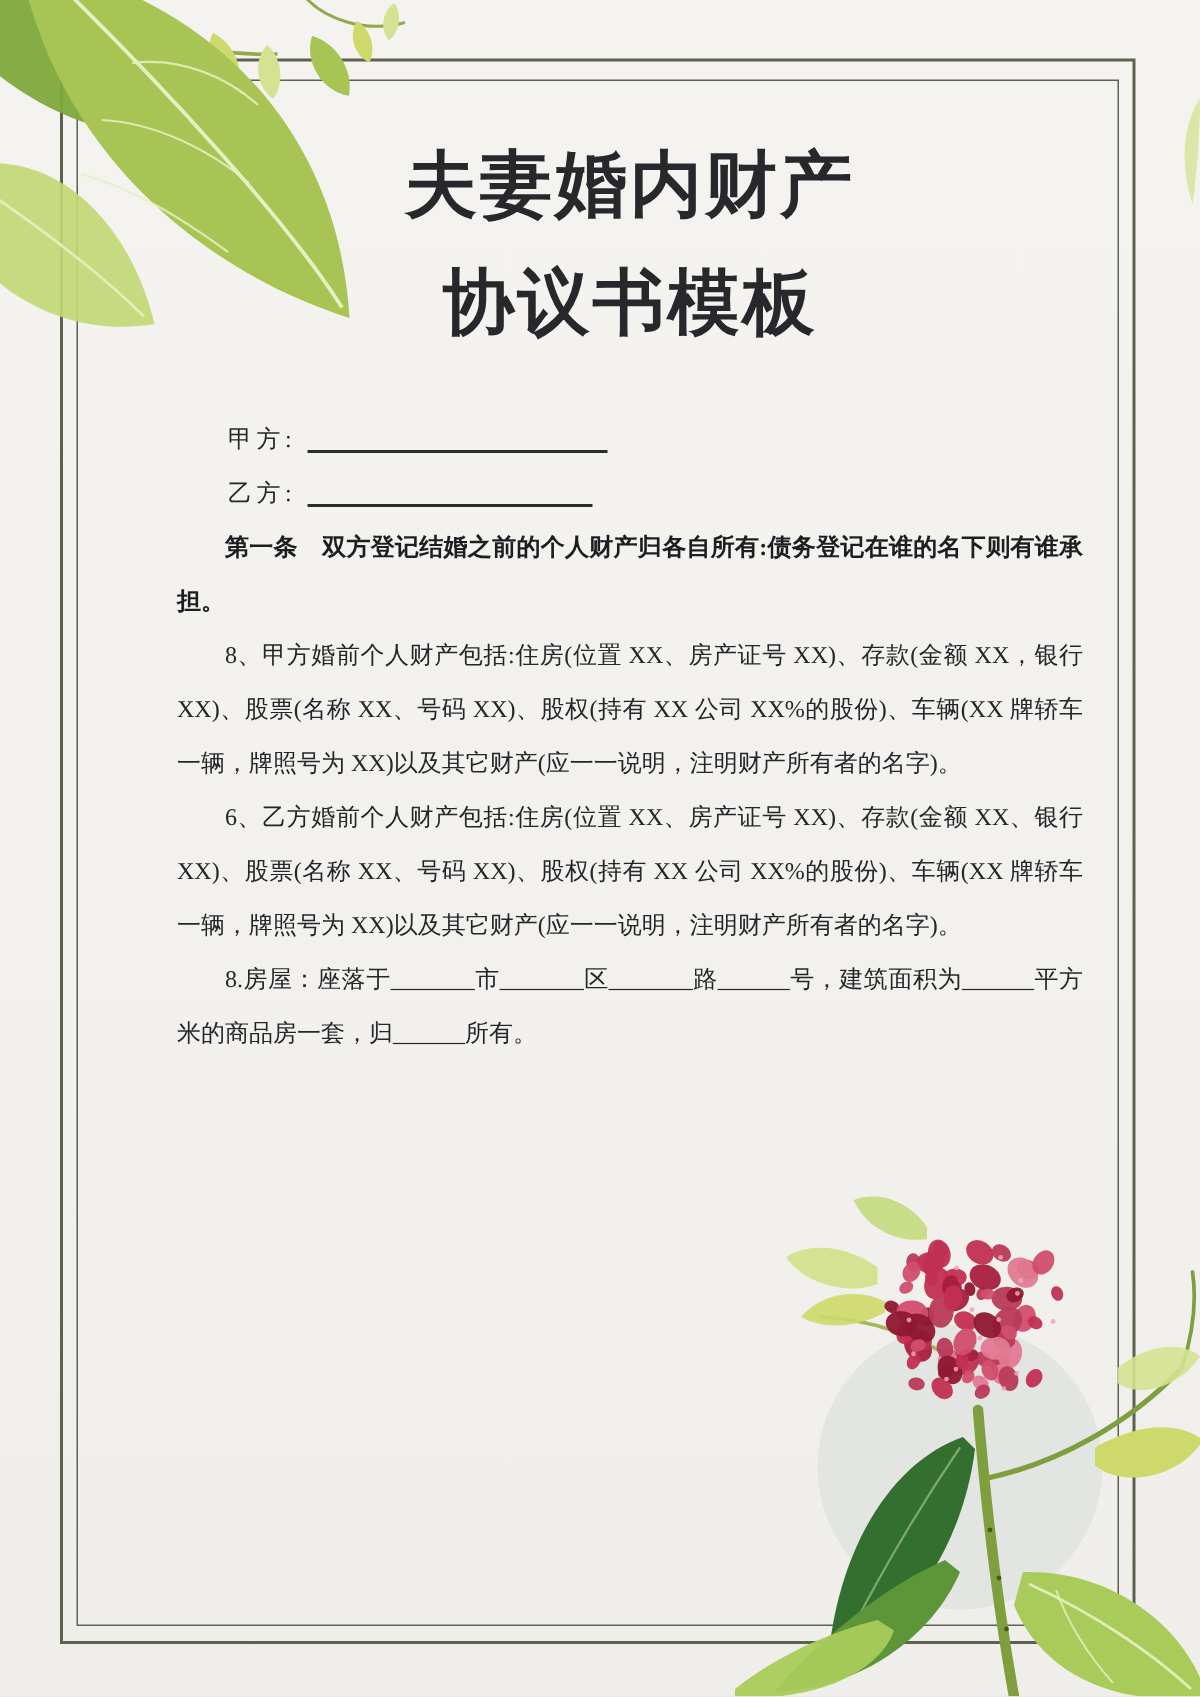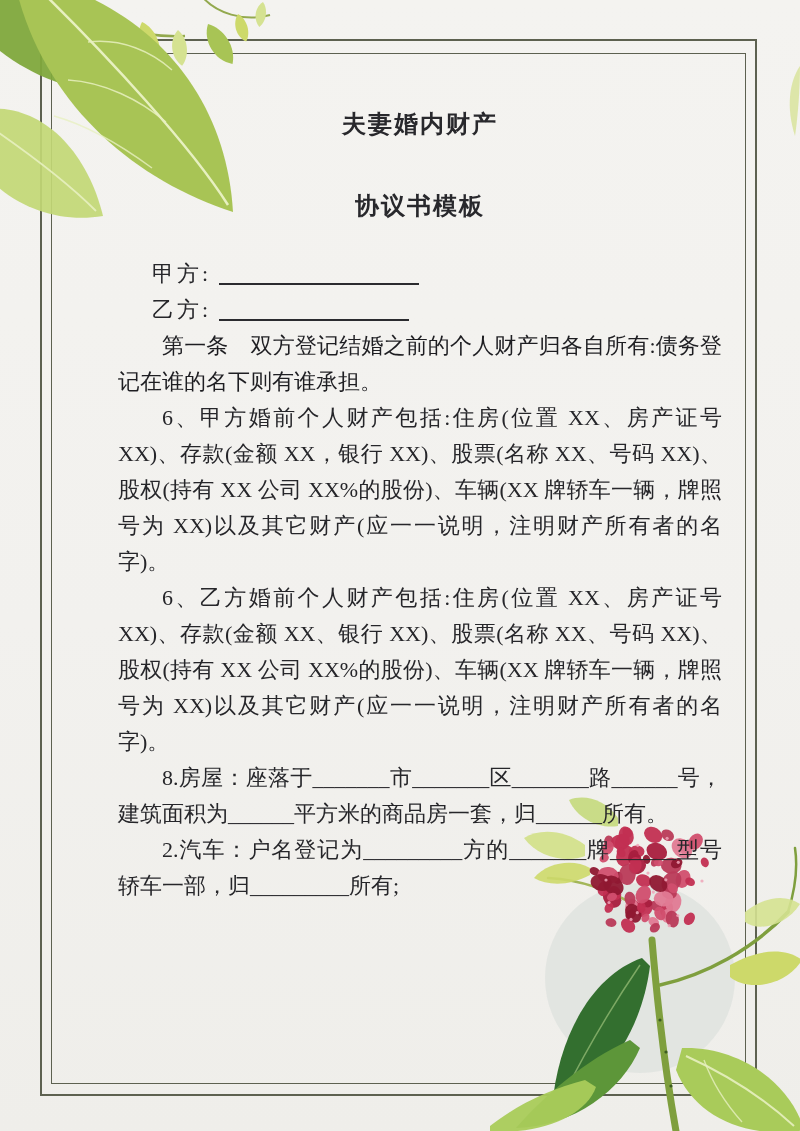--- a/index.html
+++ b/index.html
@@ -17,38 +17,38 @@
   
   .decor{position:absolute;z-index:2;pointer-events:none;}
   .decor--tl{left:0;top:0;}
   .decor--edge{left:786px;top:66px;}
   .decor--br{left:490px;top:790px;}
   
   .content{position:absolute;left:118px;top:0;width:604px;z-index:3;}
   .title{
     position:absolute;left:0;width:100%;margin:0;text-align:center;
     font-family:"Liberation Sans","DejaVu Sans",sans-serif;
-    font-weight:700;font-size:24px;line-height:40px;letter-spacing:2px;color:#28282c;
+    font-weight:700;font-size:48px;line-height:40px;letter-spacing:2px;color:#28282c;
   }
   .title--1{top:104px;}
-  .title--2{top:186px;}
+  .title--2{top:186px;font-family:Liberation Mono, monospace;}
   .body{
-    position:absolute;left:0;top:256px;width:604px;
-    font-size:22px;line-height:36px;text-align:justify;
+    position:absolute;left:0;top:276px;width:604px;
+    font-size:16px;line-height:36px;text-align:justify;
   }
   .party-row{height:36px;line-height:36px;padding-left:34px;white-space:nowrap;}
   .party-row .lbl{letter-spacing:3px;}
   .blank-line{
     display:inline-block;height:24px;border-bottom:2px solid #2b2b2f;
     margin-left:8px;vertical-align:-4px;
   }
   .blank-line--a{width:200px;}
   .blank-line--b{width:190px;}
   .para{margin:0;text-indent:2em;}
-  .para--bold{font-weight:400;color:#1e1e22;}
+  .para--bold{font-weight:700;color:#1e1e22;}
 </style>
 </head>
 <body>
 
 <div class="page">
 
   <div class="frame frame--outer"></div>
   <div class="frame frame--inner"></div>
 
   <svg class="decor decor--br" width="310" height="341" viewBox="0 0 310 341">
@@ -197,20 +197,19 @@
 
     <div class="body">
       <div class="party-row">
         <span class="lbl">甲方:</span><span class="blank-line blank-line--a"></span>
       </div>
       <div class="party-row">
         <span class="lbl">乙方:</span><span class="blank-line blank-line--b"></span>
       </div>
 
       <p class="para para--bold">第一条　双方登记结婚之前的个人财产归各自所有:债务登记在谁的名下则有谁承担。</p>
-      <p class="para">6、甲方婚前个人财产包括:住房(位置 XX、房产证号 XX)、存款(金额 XX，银行 XX)、股票(名称 XX、号码 XX)、股权(持有 XX 公司 XX%的股份)、车辆(XX 牌轿车一辆，牌照号为 XX)以及其它财产(应一一说明，注明财产所有者的名字)。</p>
+      <p class="para">8、甲方婚前个人财产包括:住房(位置 XX、房产证号 XX)、存款(金额 XX，银行 XX)、股票(名称 XX、号码 XX)、股权(持有 XX 公司 XX%的股份)、车辆(XX 牌轿车一辆，牌照号为 XX)以及其它财产(应一一说明，注明财产所有者的名字)。</p>
       <p class="para">6、乙方婚前个人财产包括:住房(位置 XX、房产证号 XX)、存款(金额 XX、银行 XX)、股票(名称 XX、号码 XX)、股权(持有 XX 公司 XX%的股份)、车辆(XX 牌轿车一辆，牌照号为 XX)以及其它财产(应一一说明，注明财产所有者的名字)。</p>
       <p class="para">8.房屋：座落于_______市_______区_______路______号，建筑面积为______平方米的商品房一套，归______所有。</p>
-      <p class="para">2.汽车：户名登记为_________方的_______牌______型号轿车一部，归_________所有;</p>
     </div>
   </div>
 
 </div>
 
 </body></html>

